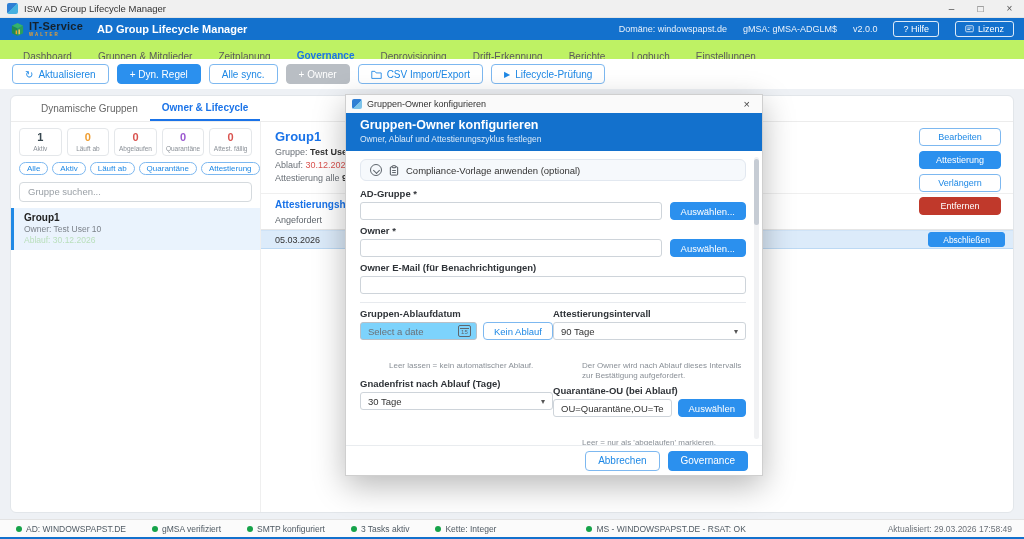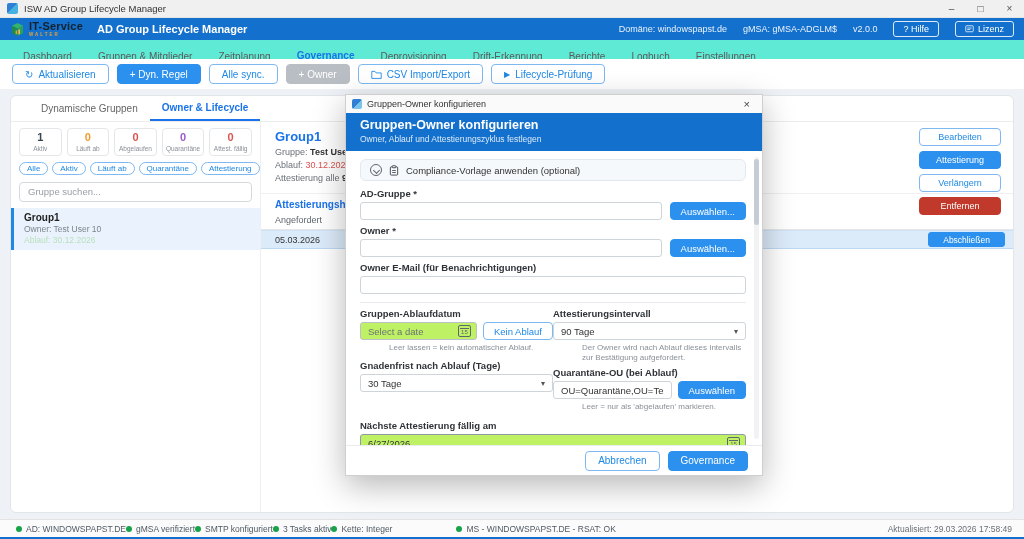--- a/index.html
+++ b/index.html
@@ -26,21 +26,21 @@
   .brandtxt { display:flex; flex-direction:column; line-height:1; }
   .brandtxt .b1 { font-size:11px; font-weight:bold; color:#15212b; letter-spacing:.2px;}
   .brandtxt .b2 { font-size:4.5px; font-weight:bold; color:#f0a12c; letter-spacing:2px; margin-top:1px;}
   .apptitle { font-size:11px; font-weight:bold; color:#fff; }
   .hdr-right { margin-left:auto; display:flex; align-items:center; gap:16px; }
   .hdr-meta { font-size:9px; color:#eaf2fb; }
   .hdr-btn { border:1px solid rgba(255,255,255,.85); border-radius:3px; background:transparent;
     color:#fff; font-size:9px; padding:2px 9px; display:flex; align-items:center; gap:4px; cursor:pointer;
     font-family:"Liberation Sans",sans-serif;}
   
-  .nav { position:absolute; left:0; top:40px; width:1024px; height:33px; background:#5eead4;
+  .nav { position:absolute; left:0; top:40px; width:1024px; height:33px; background:#bef264;
     border-bottom:1px solid #ececec; display:flex; align-items:stretch; padding-left:10px; }
   .nav-item { font-size:10px; color:#5b5b5b; display:flex; align-items:center; padding:0 13px; cursor:pointer; }
   .nav-item.active { color:#1a73e8; font-weight:bold; border-bottom:2px solid #1a73e8; }
   
   .toolbar { position:absolute; left:0; top:59px; width:1024px; height:30px; background:#fff;
     display:flex; align-items:center; gap:8px; padding-left:12px; }
   .btn { font-family:"Liberation Sans",sans-serif; font-size:10px; border-radius:4px; height:20px;
     padding:0 12px; display:inline-flex; align-items:center; justify-content:center; gap:5px; cursor:pointer; white-space:nowrap;}
   .btn.outline { background:#fff; border:1px solid #7db8f0; color:#1e88e5; }
   .btn.fill { background:#2b90ee; border:1px solid #2b90ee; color:#fff; }
@@ -116,34 +116,34 @@
   .tinput { flex:1; height:18px; border:1px solid #ced4da; border-radius:3px; font-size:9.5px;
     padding:0 7px; color:#333; font-family:"Liberation Sans",sans-serif; outline:none; min-width:0;}
   .btn.sm { height:18px; font-size:9.5px; padding:0 10px; border-radius:4px;}
   .dlg-div { border-top:1px solid #e7eaee; margin:8px 0 5px; }
   .dlg-grid { display:flex; }
   .dlg-col { flex:1; min-width:0;}
   .selectbox { height:18px; border:1px solid #ced4da; border-radius:3px; display:flex; align-items:center;
     padding:0 7px; font-size:9.5px; color:#333; cursor:pointer; background:#fff;}
   .selectbox .arr { margin-left:auto; font-size:8px; color:#555; }
   .datebox { flex:1; height:18px; border:1px solid #b9c0c7; border-radius:3px; display:flex; align-items:center;
-    padding:0 5px 0 7px; font-size:9.5px; background:#bef264; cursor:pointer; min-width:0;}
+    padding:0 5px 0 7px; font-size:9.5px; background:#7dd3fc; cursor:pointer; min-width:0;}
   .datebox .ph { color:#6a7077; }
   .datebox .val { color:#333; }
   .cal { margin-left:auto; width:13px; height:12px; border:1px solid #5f666d; border-radius:2px;
     position:relative; flex:none; display:flex; align-items:flex-end; justify-content:center;}
   .cal::before { content:""; position:absolute; top:2px; left:1px; right:1px; border-top:1px solid #5f666d;}
   .cal i { font-style:normal; font-size:6px; color:#5f666d; line-height:1; margin-bottom:1px;}
-  .help { font-size:8px; color:#8a9097; margin-top:3px; line-height:1.25;padding-left:29px;}
+  .help { font-size:8px; color:#8a9097; margin-top:21px; line-height:1.25;padding-left:29px;}
   .dlg-footer { flex:none; height:30px; border-top:1px solid #e9ecef; display:flex; align-items:center;
     justify-content:flex-end; gap:8px; padding:0 14px;}
   .dlg-footer .btn { height:20px; font-size:10px; }
   
   .statusbar { position:absolute; left:0; top:519px; width:1024px; height:18px; background:#fbfbfb;
-    border-top:1px solid #e3e3e3; display:flex; align-items:center; padding:0 12px 0 16px; }
+    border-top:1px solid #e3e3e3; display:flex; align-items:center; padding:0 12px 0 16px; gap:26px;}
   .sitem { display:flex; align-items:center; gap:4px; font-size:8.5px; color:#4f5a63; white-space:nowrap;}
   .sdot { width:6px; height:6px; border-radius:50%; background:#16a34a; flex:none;}
   .sitem.pushed { margin-left:64px; }
   .supdated { margin-left:auto; font-size:8.5px; color:#6a7077; }
   .bottomline { position:absolute; left:0; top:537px; width:1024px; height:2px; background:#1371cd; }
   svg { display:block; }
 </style>
 </head>
 <body>
 

